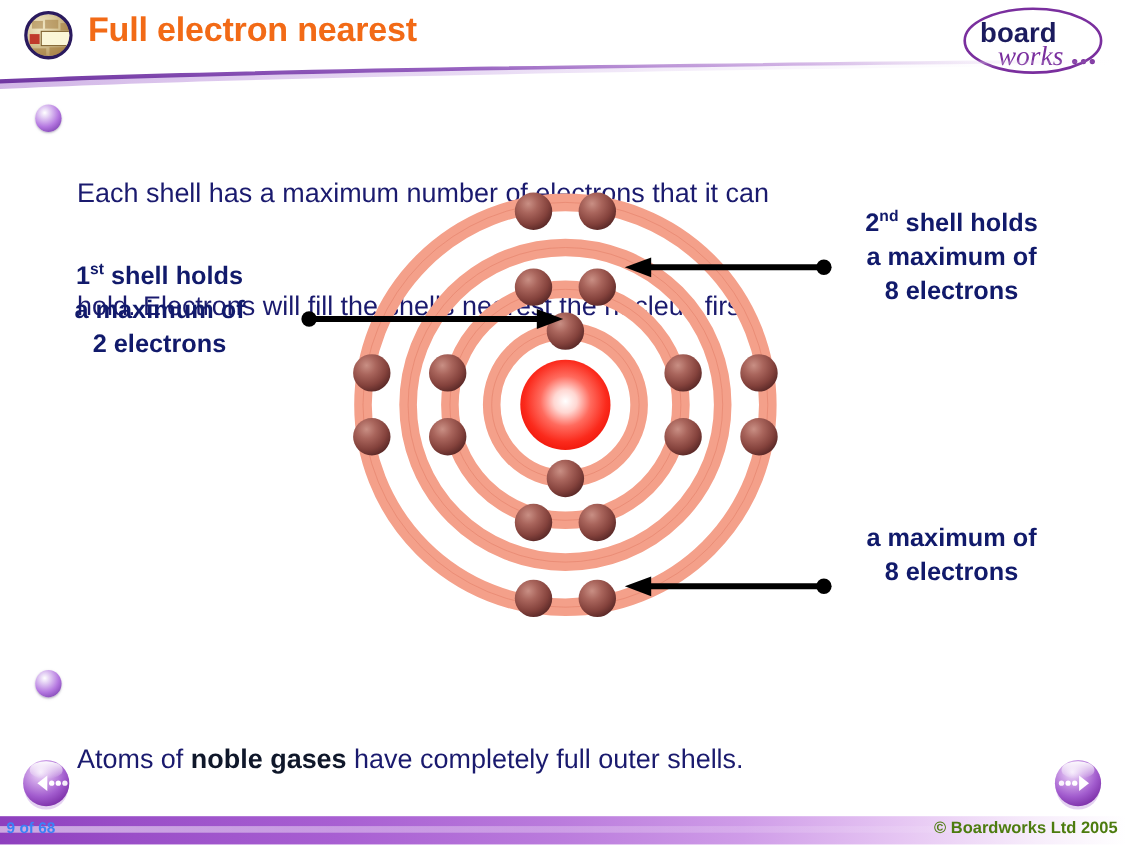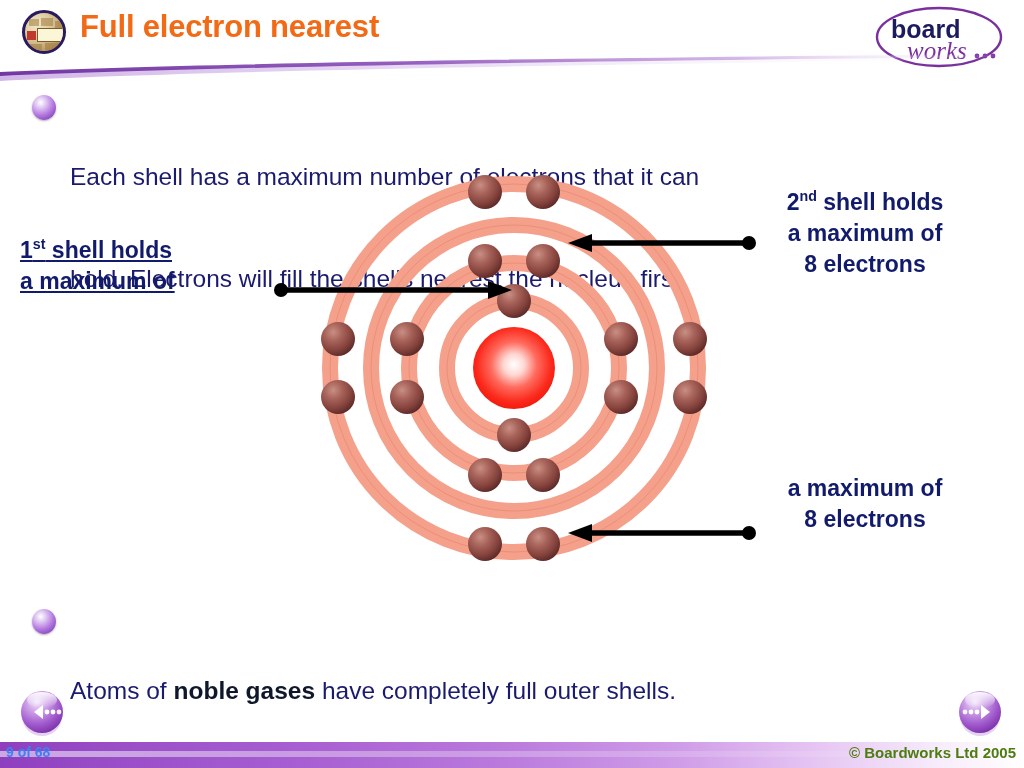--- a/index.html
+++ b/index.html
@@ -115,21 +115,21 @@
     line-height: 31px;
     font-weight: bold;
     color: #111a6b;
   }
   .callout sup {
     font-size: 0.62em;
     vertical-align: super;
     line-height: 0;
   }
   .callout.right { text-align: center; }
-  .callout.left  { text-align: left; text-decoration: underline; }
+  .callout.left  { text-align: center; }
 
   
   #atom {
     position: absolute;
     left: 318px;
     top: 172px;
     width: 392px;
     height: 392px;
   }
   #arrows {
@@ -319,20 +319,21 @@
       <line x1="749" y1="533" x2="588" y2="533" stroke="#000000" stroke-width="5.5"></line>
       <path d="M568,533 L592,524 L592,542 Z" fill="#000000"></path>
     </g>
   </svg>
 
   <div class="callout left" style="left:20px; top:235px; width:250px;">
     <div>
       <span>1</span><sup>st</sup><span> shell holds</span>
     </div>
     <div>a maximum of</div>
+    <div>2 electrons</div>
   </div>
 
   <div class="callout right" style="left:740px; top:187px; width:250px;">
     <div>
       <span>2</span><sup>nd</sup><span> shell holds</span>
     </div>
     <div>a maximum of</div>
     <div>8 electrons</div>
   </div>
 

